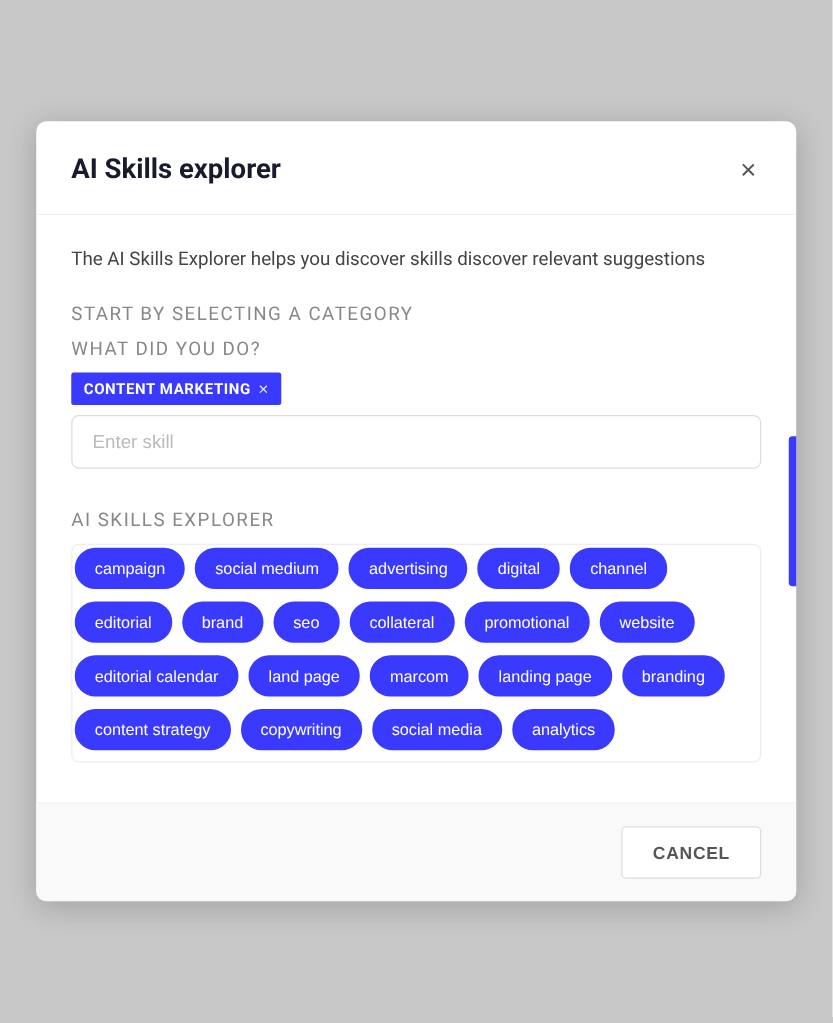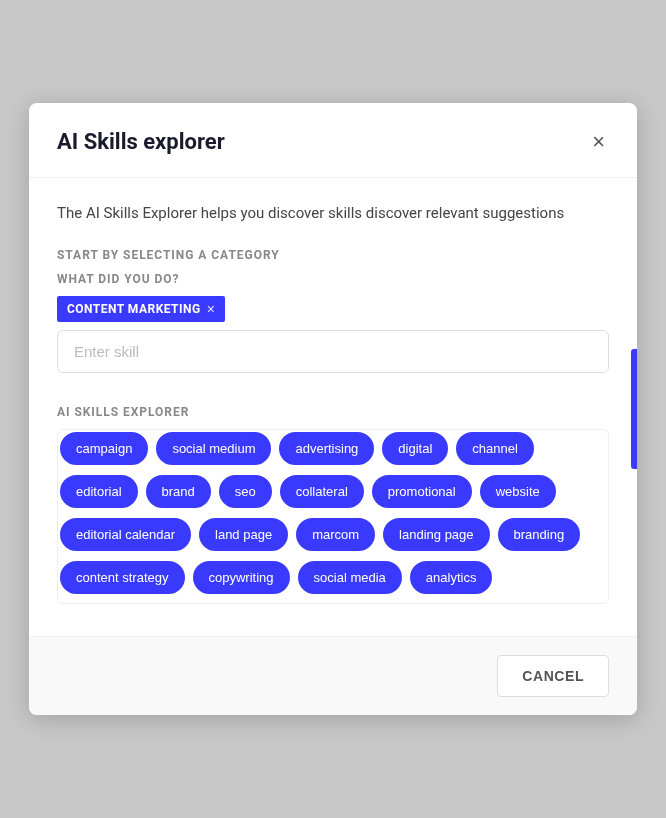--- a/index.html
+++ b/index.html
@@ -66,22 +66,22 @@
     }
 
     .description {
       font-size: 15px;
       color: #444;
       line-height: 1.5;
       margin-bottom: 24px;
     }
 
     .section-label {
-      font-size: 12px;
-      font-weight: 700;
+      font-size: 15px;
+      font-weight: 400;
       color: #888;
       letter-spacing: 0.08em;
       text-transform: uppercase;
       margin-bottom: 10px;
     }
 
     .select-wrapper {
       position: relative;
       margin-bottom: 24px;
     }

